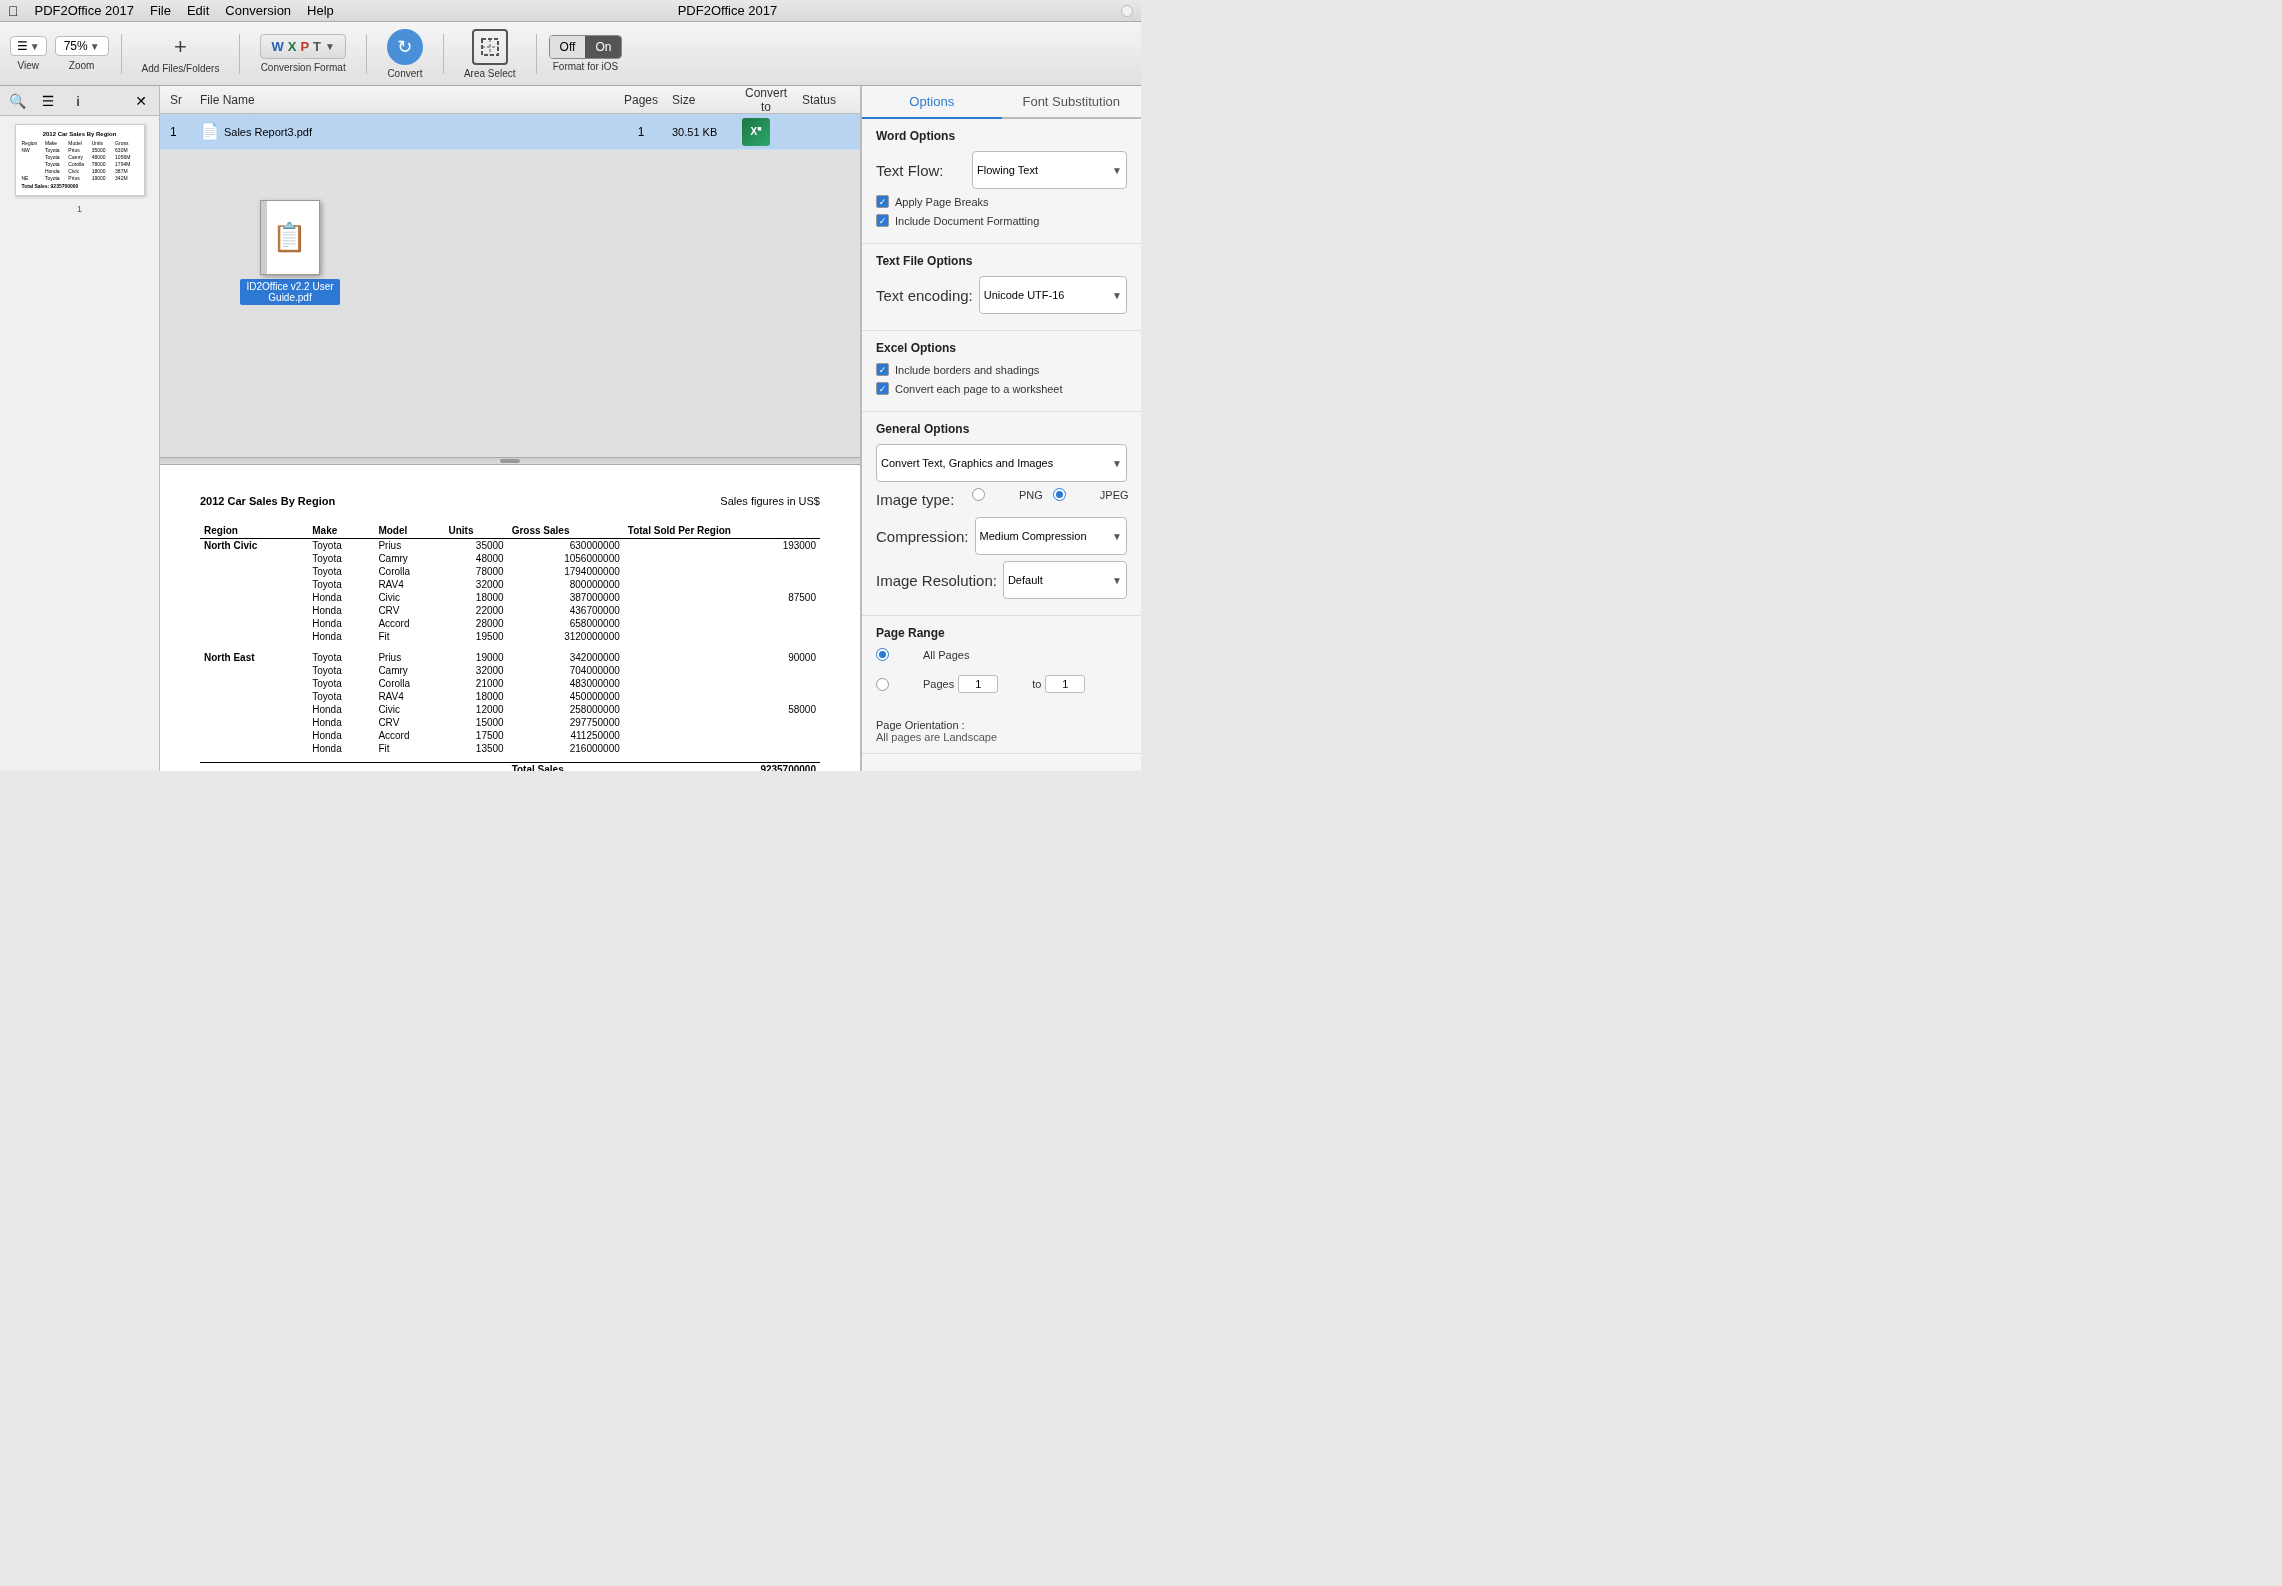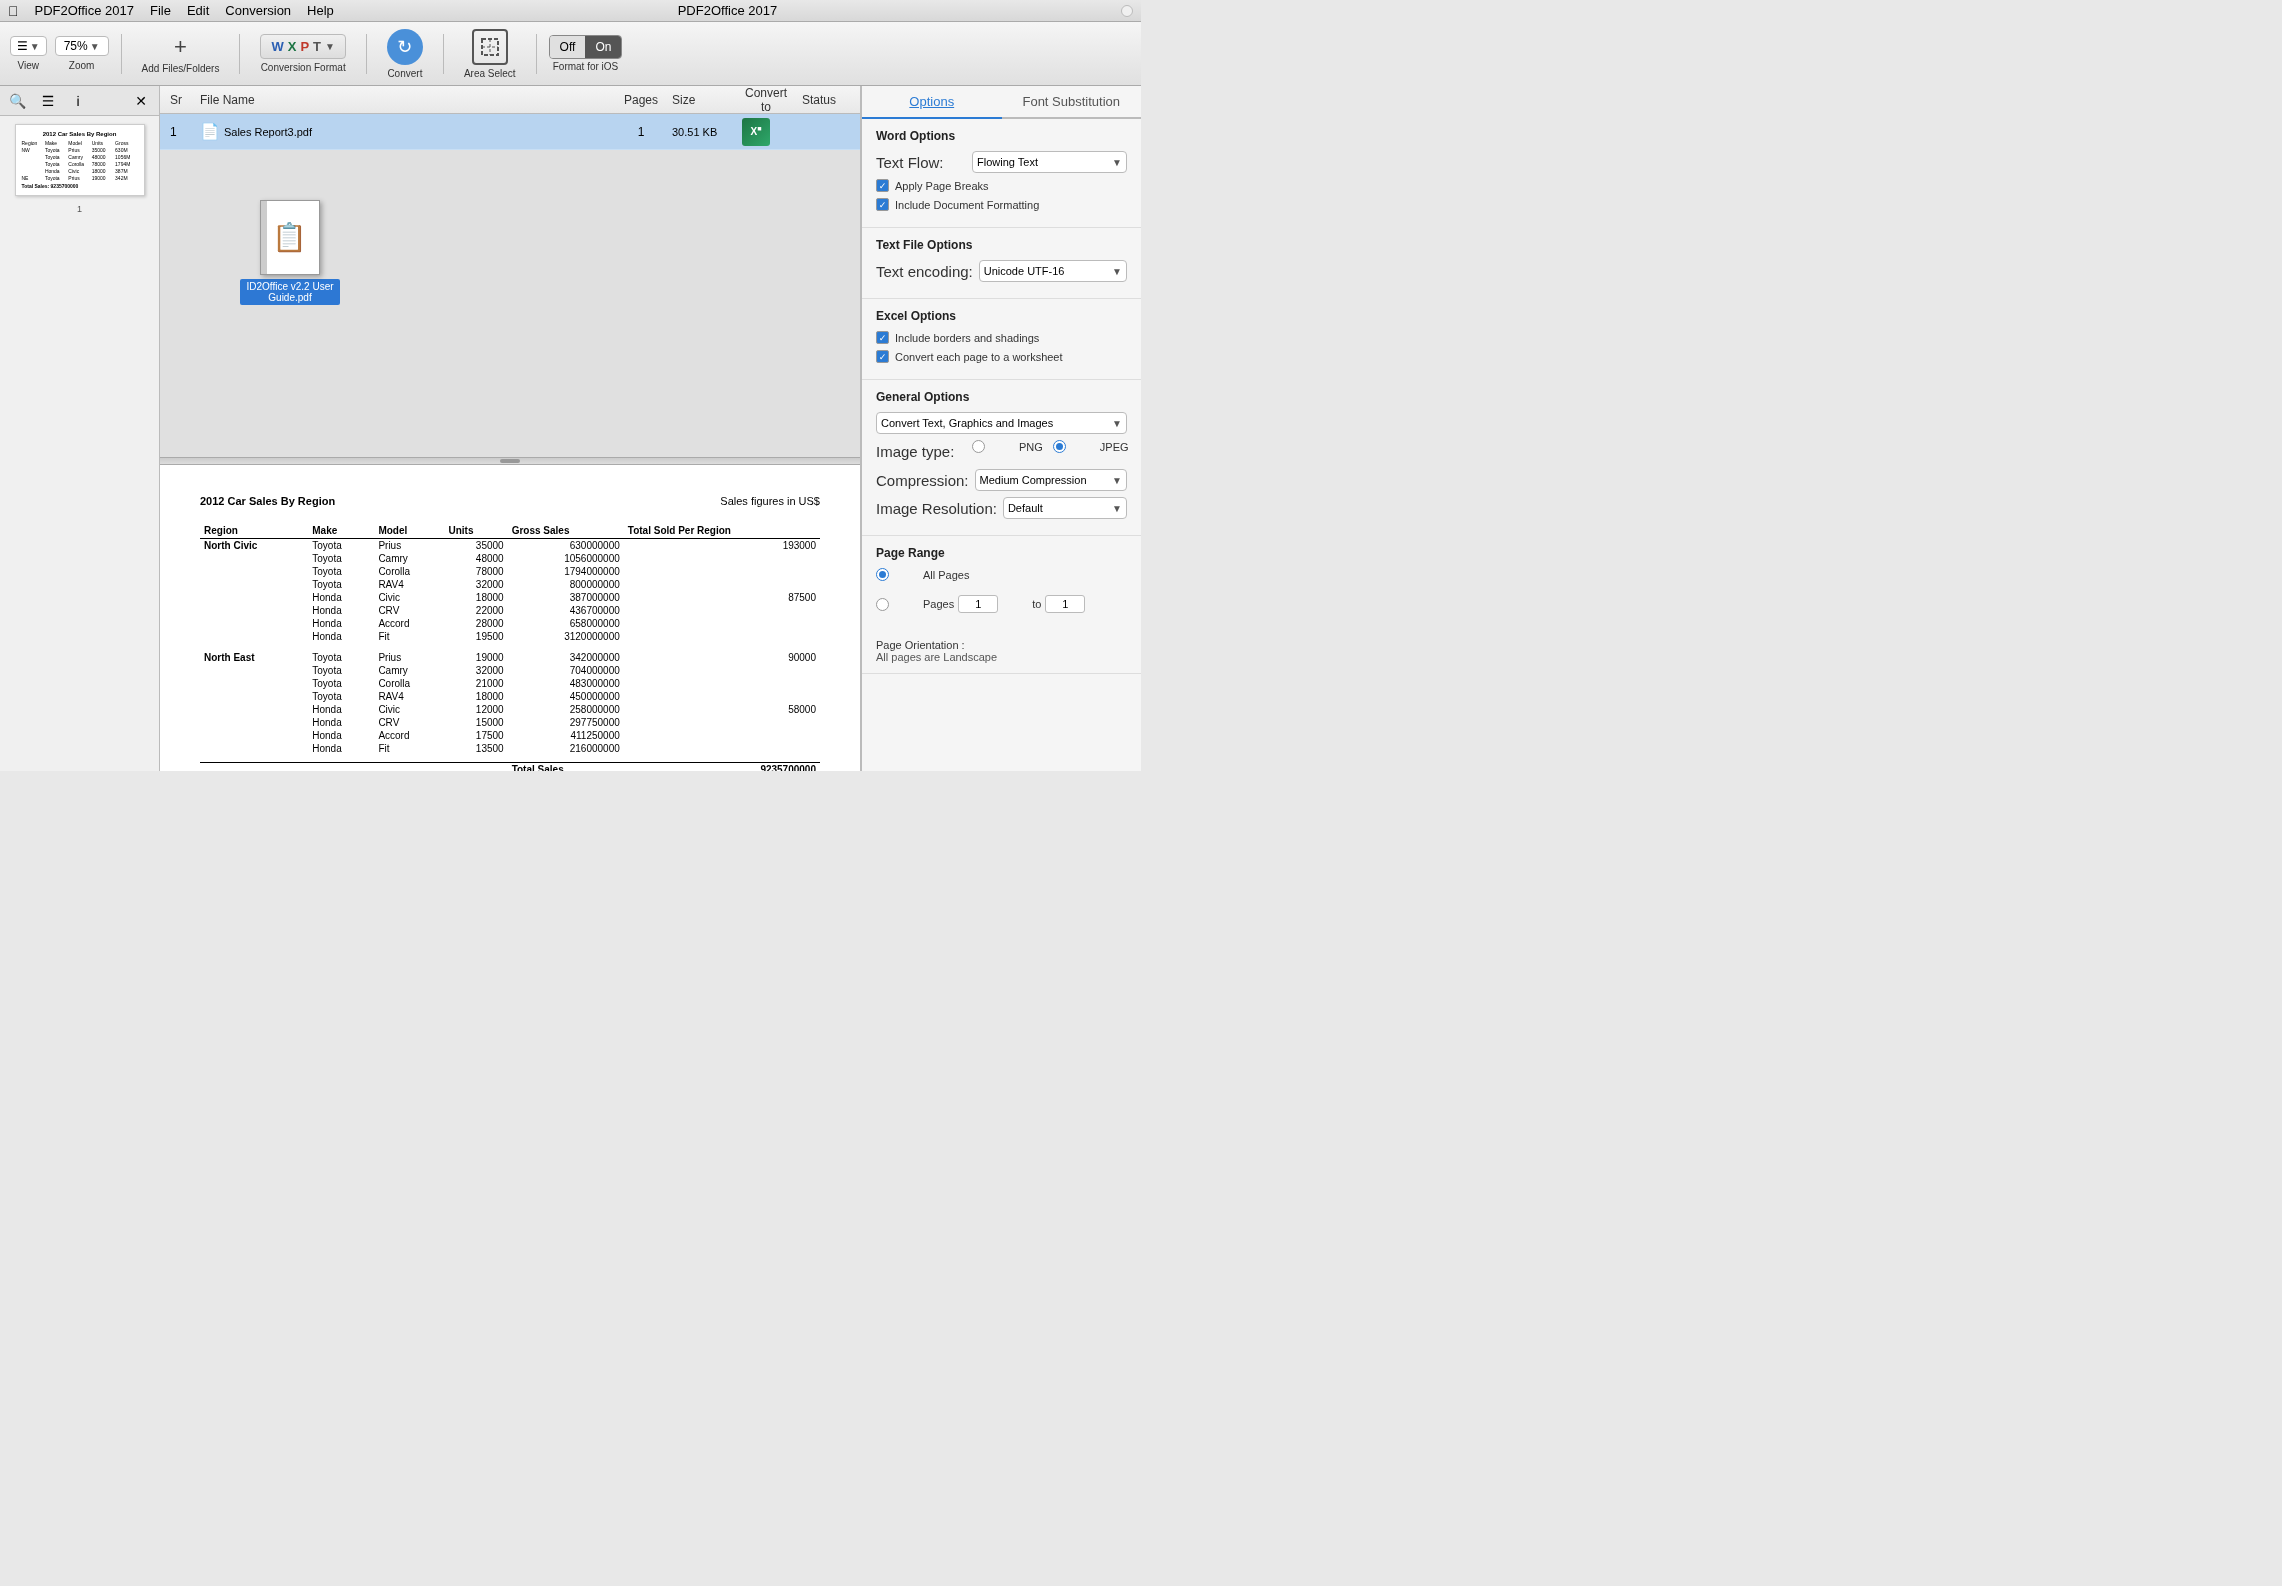--- a/index.html
+++ b/index.html
@@ -69,27 +69,27 @@
     .doc-table { width: 100%; border-collapse: collapse; font-size: 10px; }
     .doc-table th { text-align: left; font-weight: bold; padding: 2px 4px; border-bottom: 1px solid #000; }
     .doc-table td { padding: 1px 4px; }
     .doc-table .num { text-align: right; }
     .doc-total-row td { font-weight: bold; border-top: 1px solid #000; }
 
     
     .options-panel { width: 280px; background: #f5f5f5; border-left: 1px solid #bbb; display: flex; flex-direction: column; overflow-y: auto; }
     .options-tabs { display: flex; border-bottom: 2px solid #bbb; }
     .options-tab { flex: 1; padding: 8px 0; text-align: center; font-size: 13px; cursor: pointer; }
-    .options-tab.active { color: #2b7bd4; border-bottom: 2px solid #2b7bd4; margin-bottom: -2px; text-decoration: underline; }
+    .options-tab.active { color: #2b7bd4; border-bottom: 2px solid #2b7bd4; margin-bottom: -2px; }
     .options-tab.inactive { color: #555; }
     .options-section { padding: 10px 14px; border-bottom: 1px solid #ddd; }
     .options-section-title { font-weight: bold; font-size: 12px; margin-bottom: 8px; color: #222; }
     .option-row { display: flex; align-items: center; margin-bottom: 6px; gap: 6px; }
     .option-label { font-size: 15px; color: #333; min-width: 90px; }
-    .option-select { background: white; border: 1px solid #bbb; border-radius: 4px; padding: 4px 4px; font-size: 11px; display: flex; align-items: center; justify-content: space-between; cursor: pointer; flex: 1; }
+    .option-select { background: white; border: 1px solid #bbb; border-radius: 4px; padding: 12px 4px; font-size: 11px; display: flex; align-items: center; justify-content: space-between; cursor: pointer; flex: 1; }
     .option-checkbox { width: 13px; height: 13px; border: 1px solid #999; background: #2b7bd4; display: flex; align-items: center; justify-content: center; border-radius: 2px; }
     .option-checkbox-empty { width: 13px; height: 13px; border: 1px solid #999; background: white; border-radius: 2px; }
     .option-checkbox-text { font-size: 11px; color: #333; }
     .check-mark { color: white; font-size: 9px; }
     .radio-btn { width: 13px; height: 13px; border: 1px solid #999; background: white; border-radius: 50%; display: flex; align-items: center; justify-content: center; }
     .radio-btn.selected { border-color: #2b7bd4; }
     .radio-inner { width: 7px; height: 7px; background: #2b7bd4; border-radius: 50%; }
     .radio-text { font-size: 11px; color: #333; padding-left: 30px; }
     .radio-group { display: flex; align-items: center; gap: 4px; margin-bottom: 4px; }
     .image-type-row { display: flex; align-items: center; gap: 10px; margin-bottom: 6px; }

